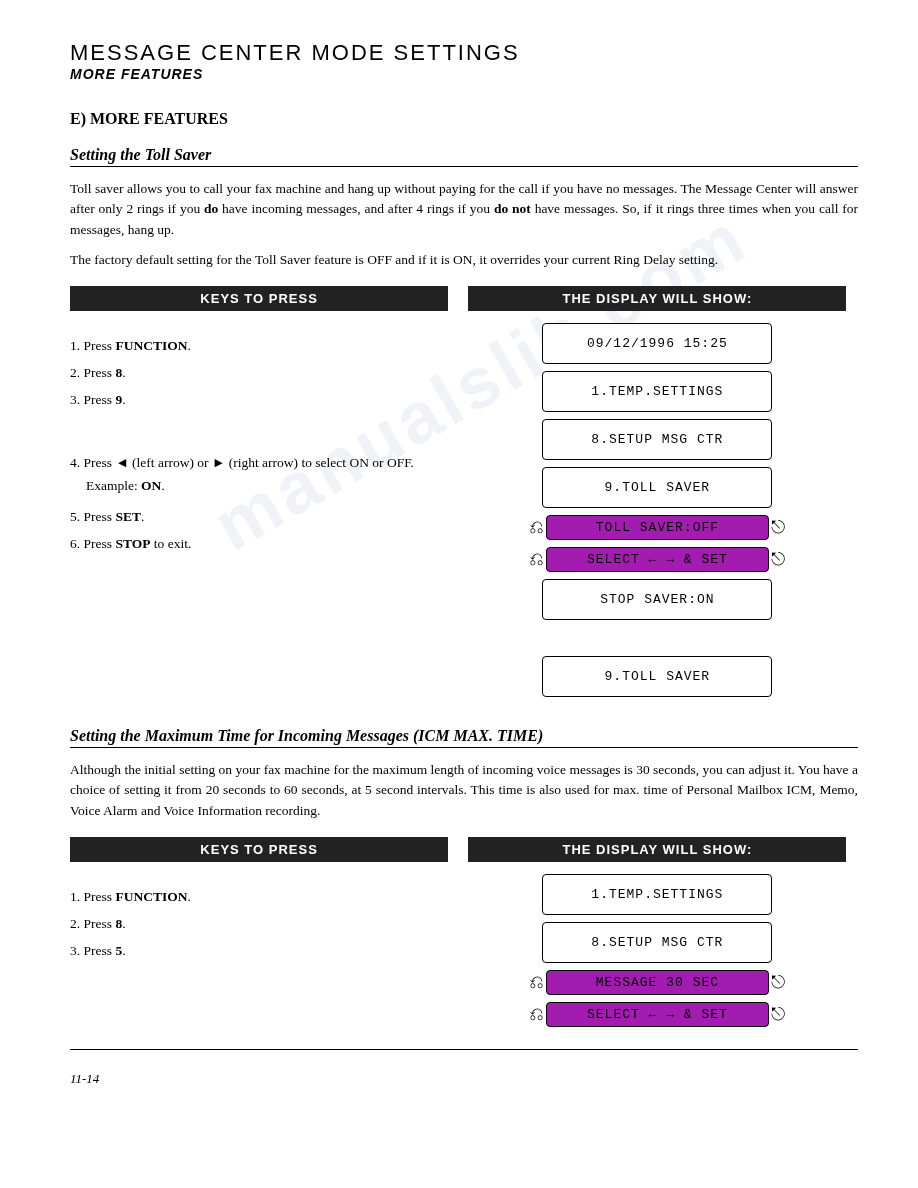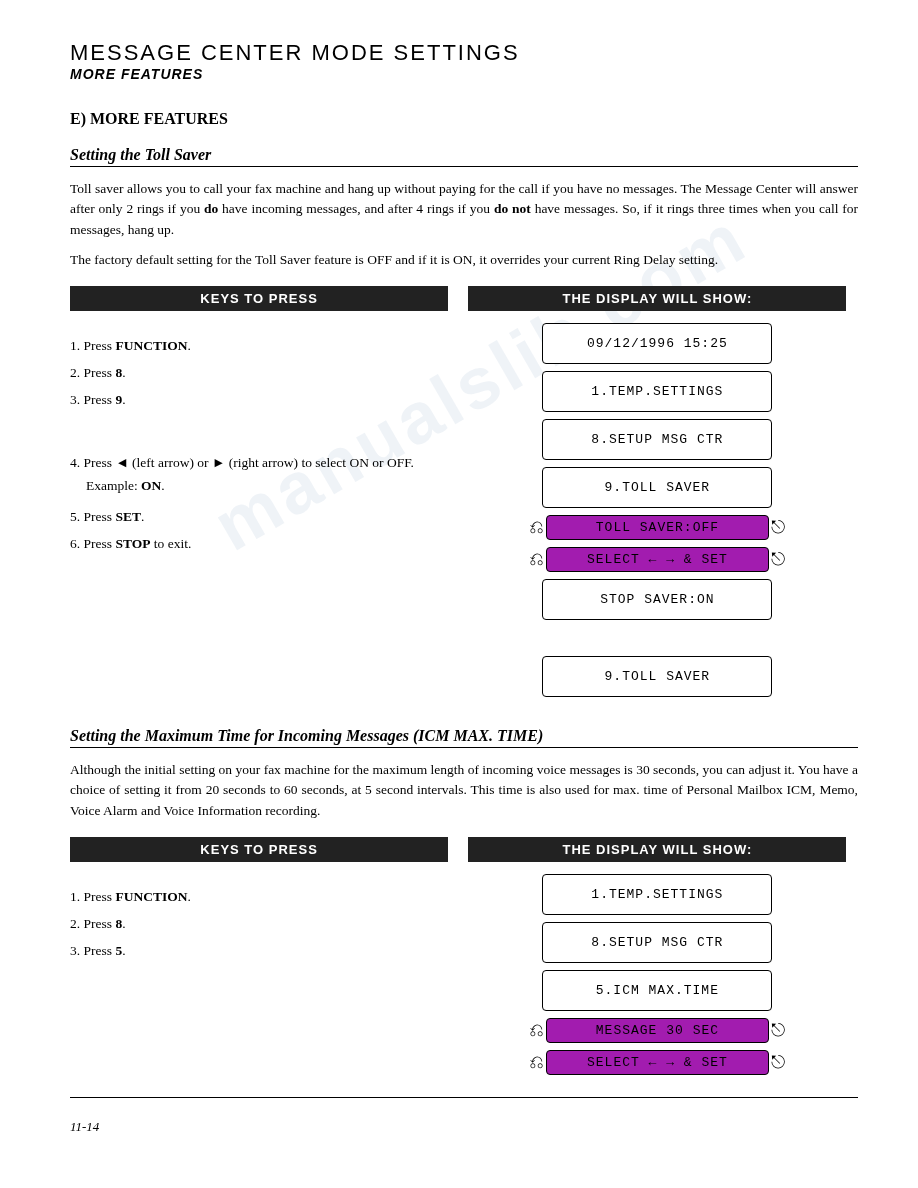--- a/index.html
+++ b/index.html
@@ -273,21 +273,20 @@
           <li>2. Press <b>8</b>.</li>
           <li>3. Press <b>5</b>.</li>
         </ol>
       </div>
 
       <div class="col-right">
         <div class="display-header">THE DISPLAY WILL SHOW:</div>
         <div class="display-group">
           <div class="display-box">1.TEMP.SETTINGS</div>
           <div class="display-box">8.SETUP MSG CTR</div>
-          <div class="display-box">5.ICM MAX.TIME</div>
           <div class="display-box-arrow">
             <span class="arrow-connector">⎌</span>
             <div class="box">MESSAGE 30 SEC</div>
             <span class="arrow-connector">⎋</span>
           </div>
           <div class="display-box-arrow">
             <span class="arrow-connector">⎌</span>
             <div class="box">SELECT ← → &amp; SET</div>
             <span class="arrow-connector">⎋</span>
           </div>

